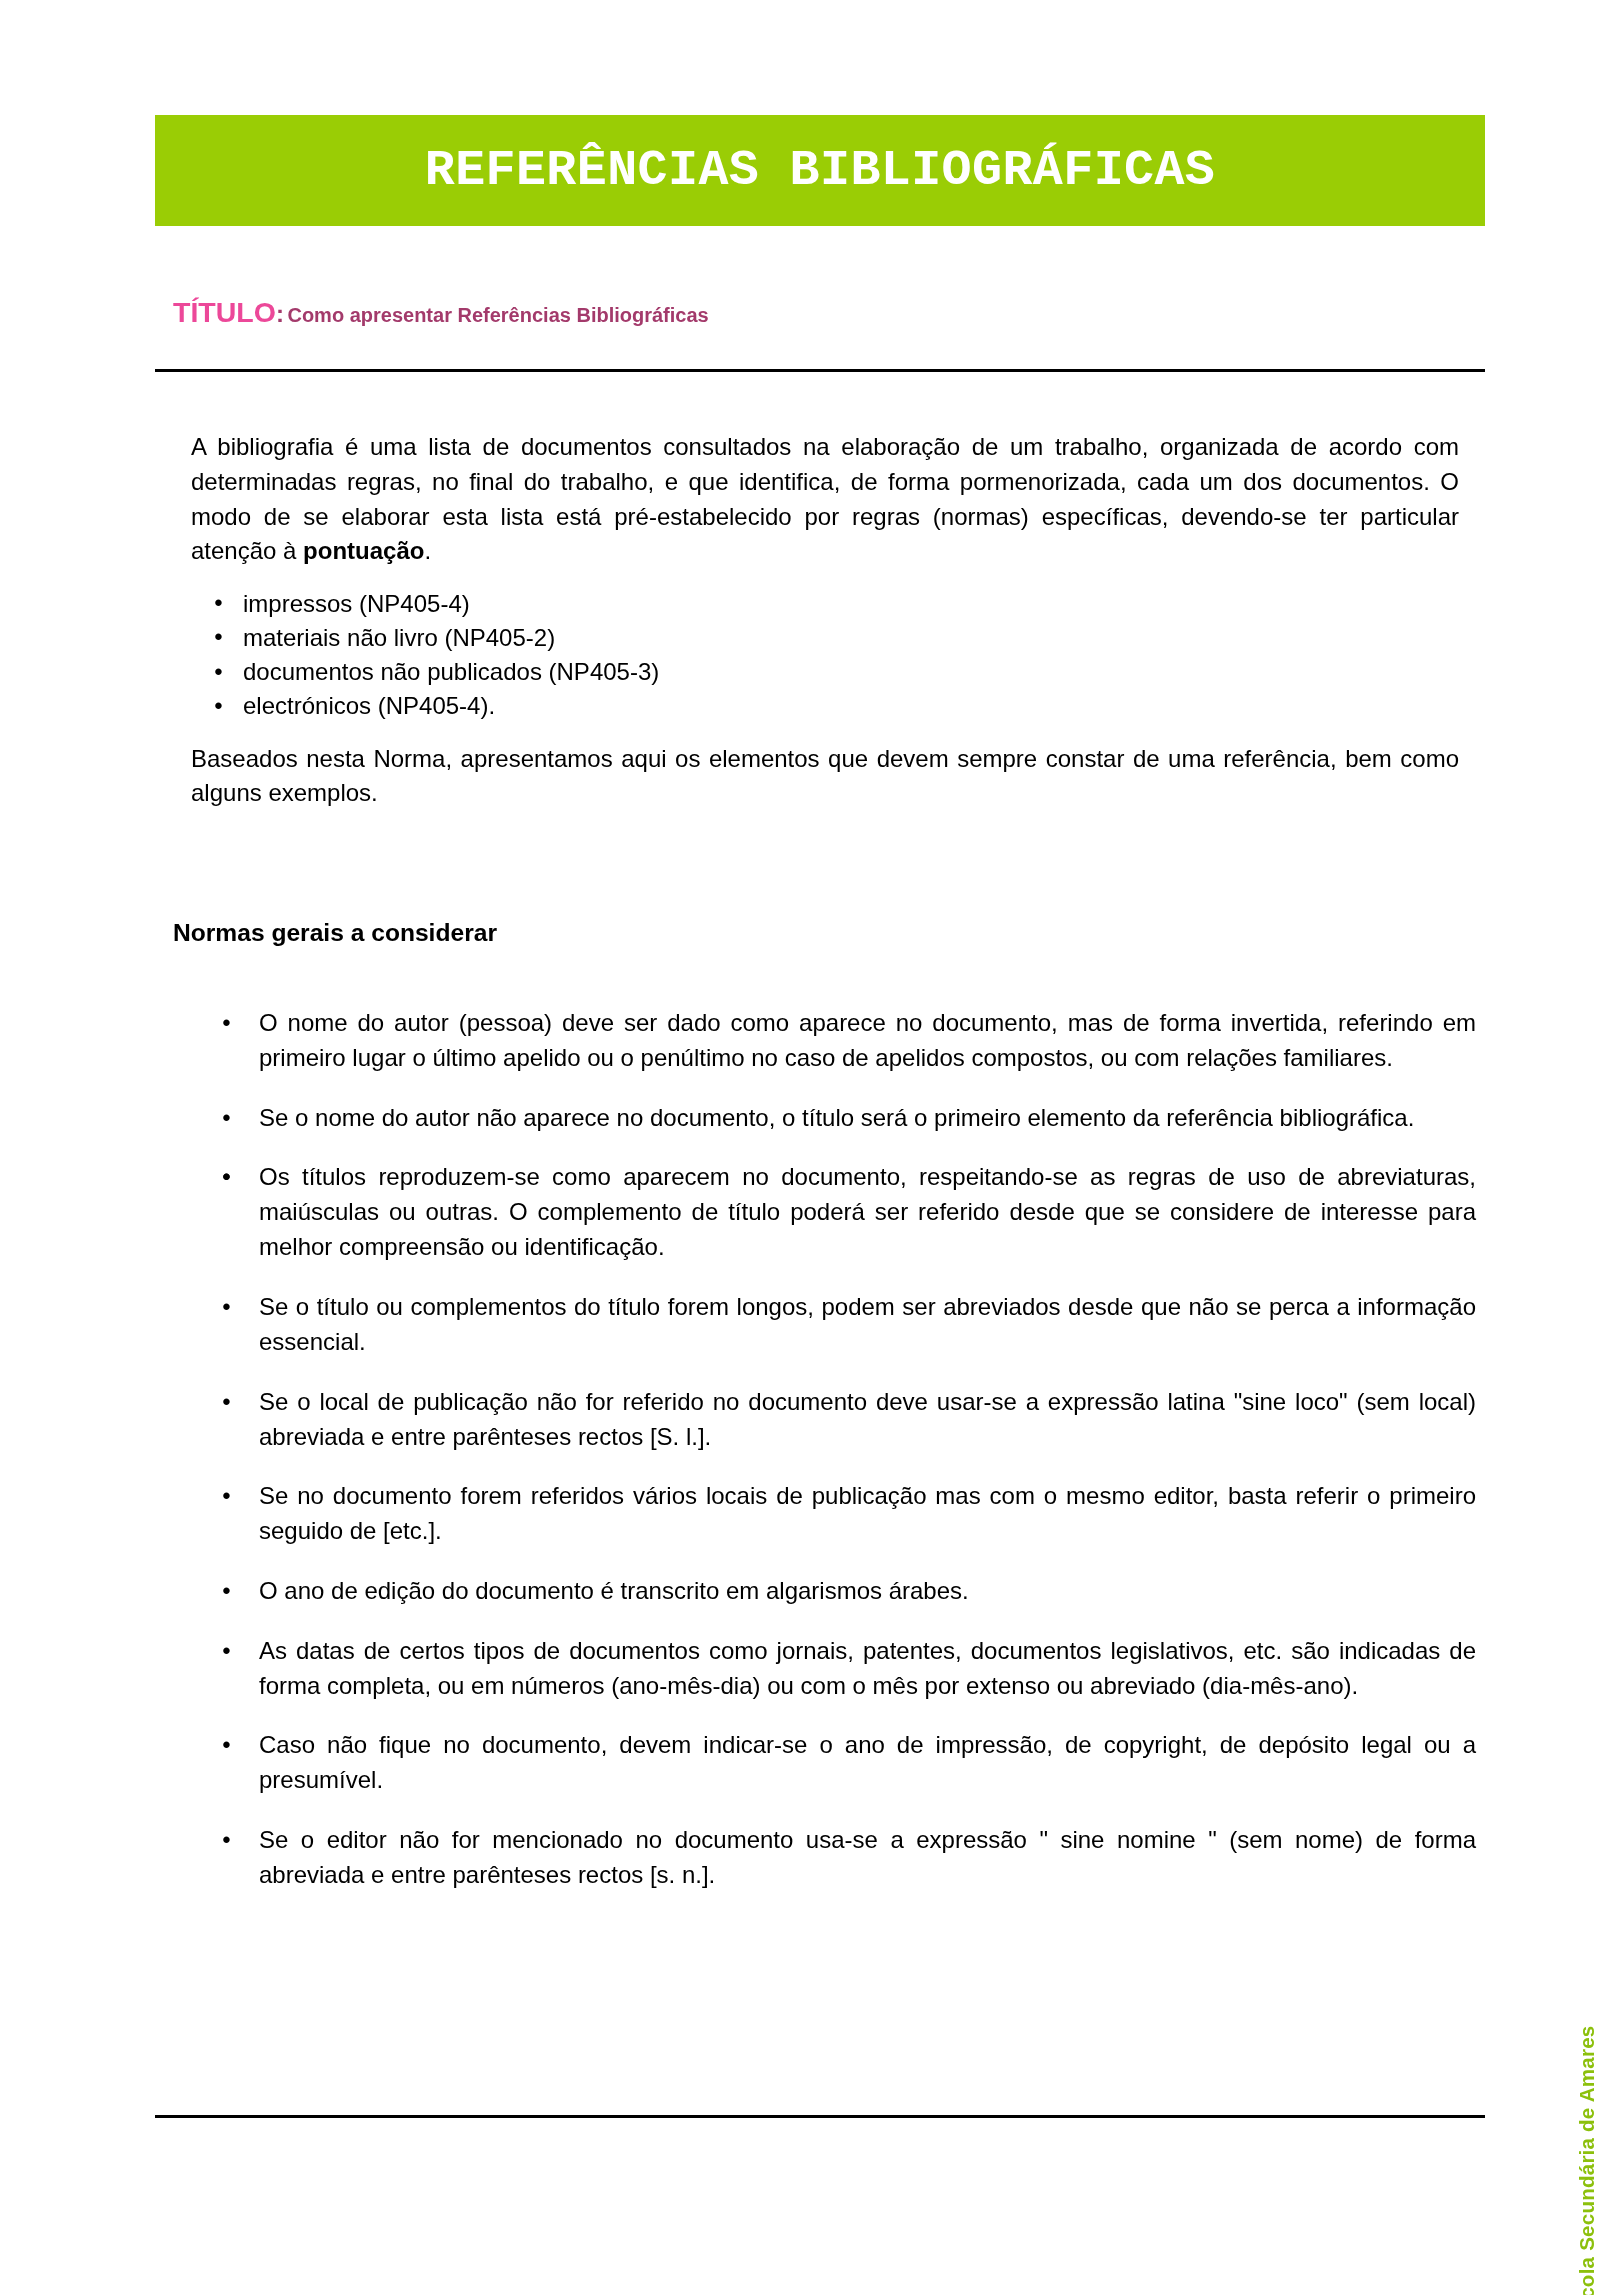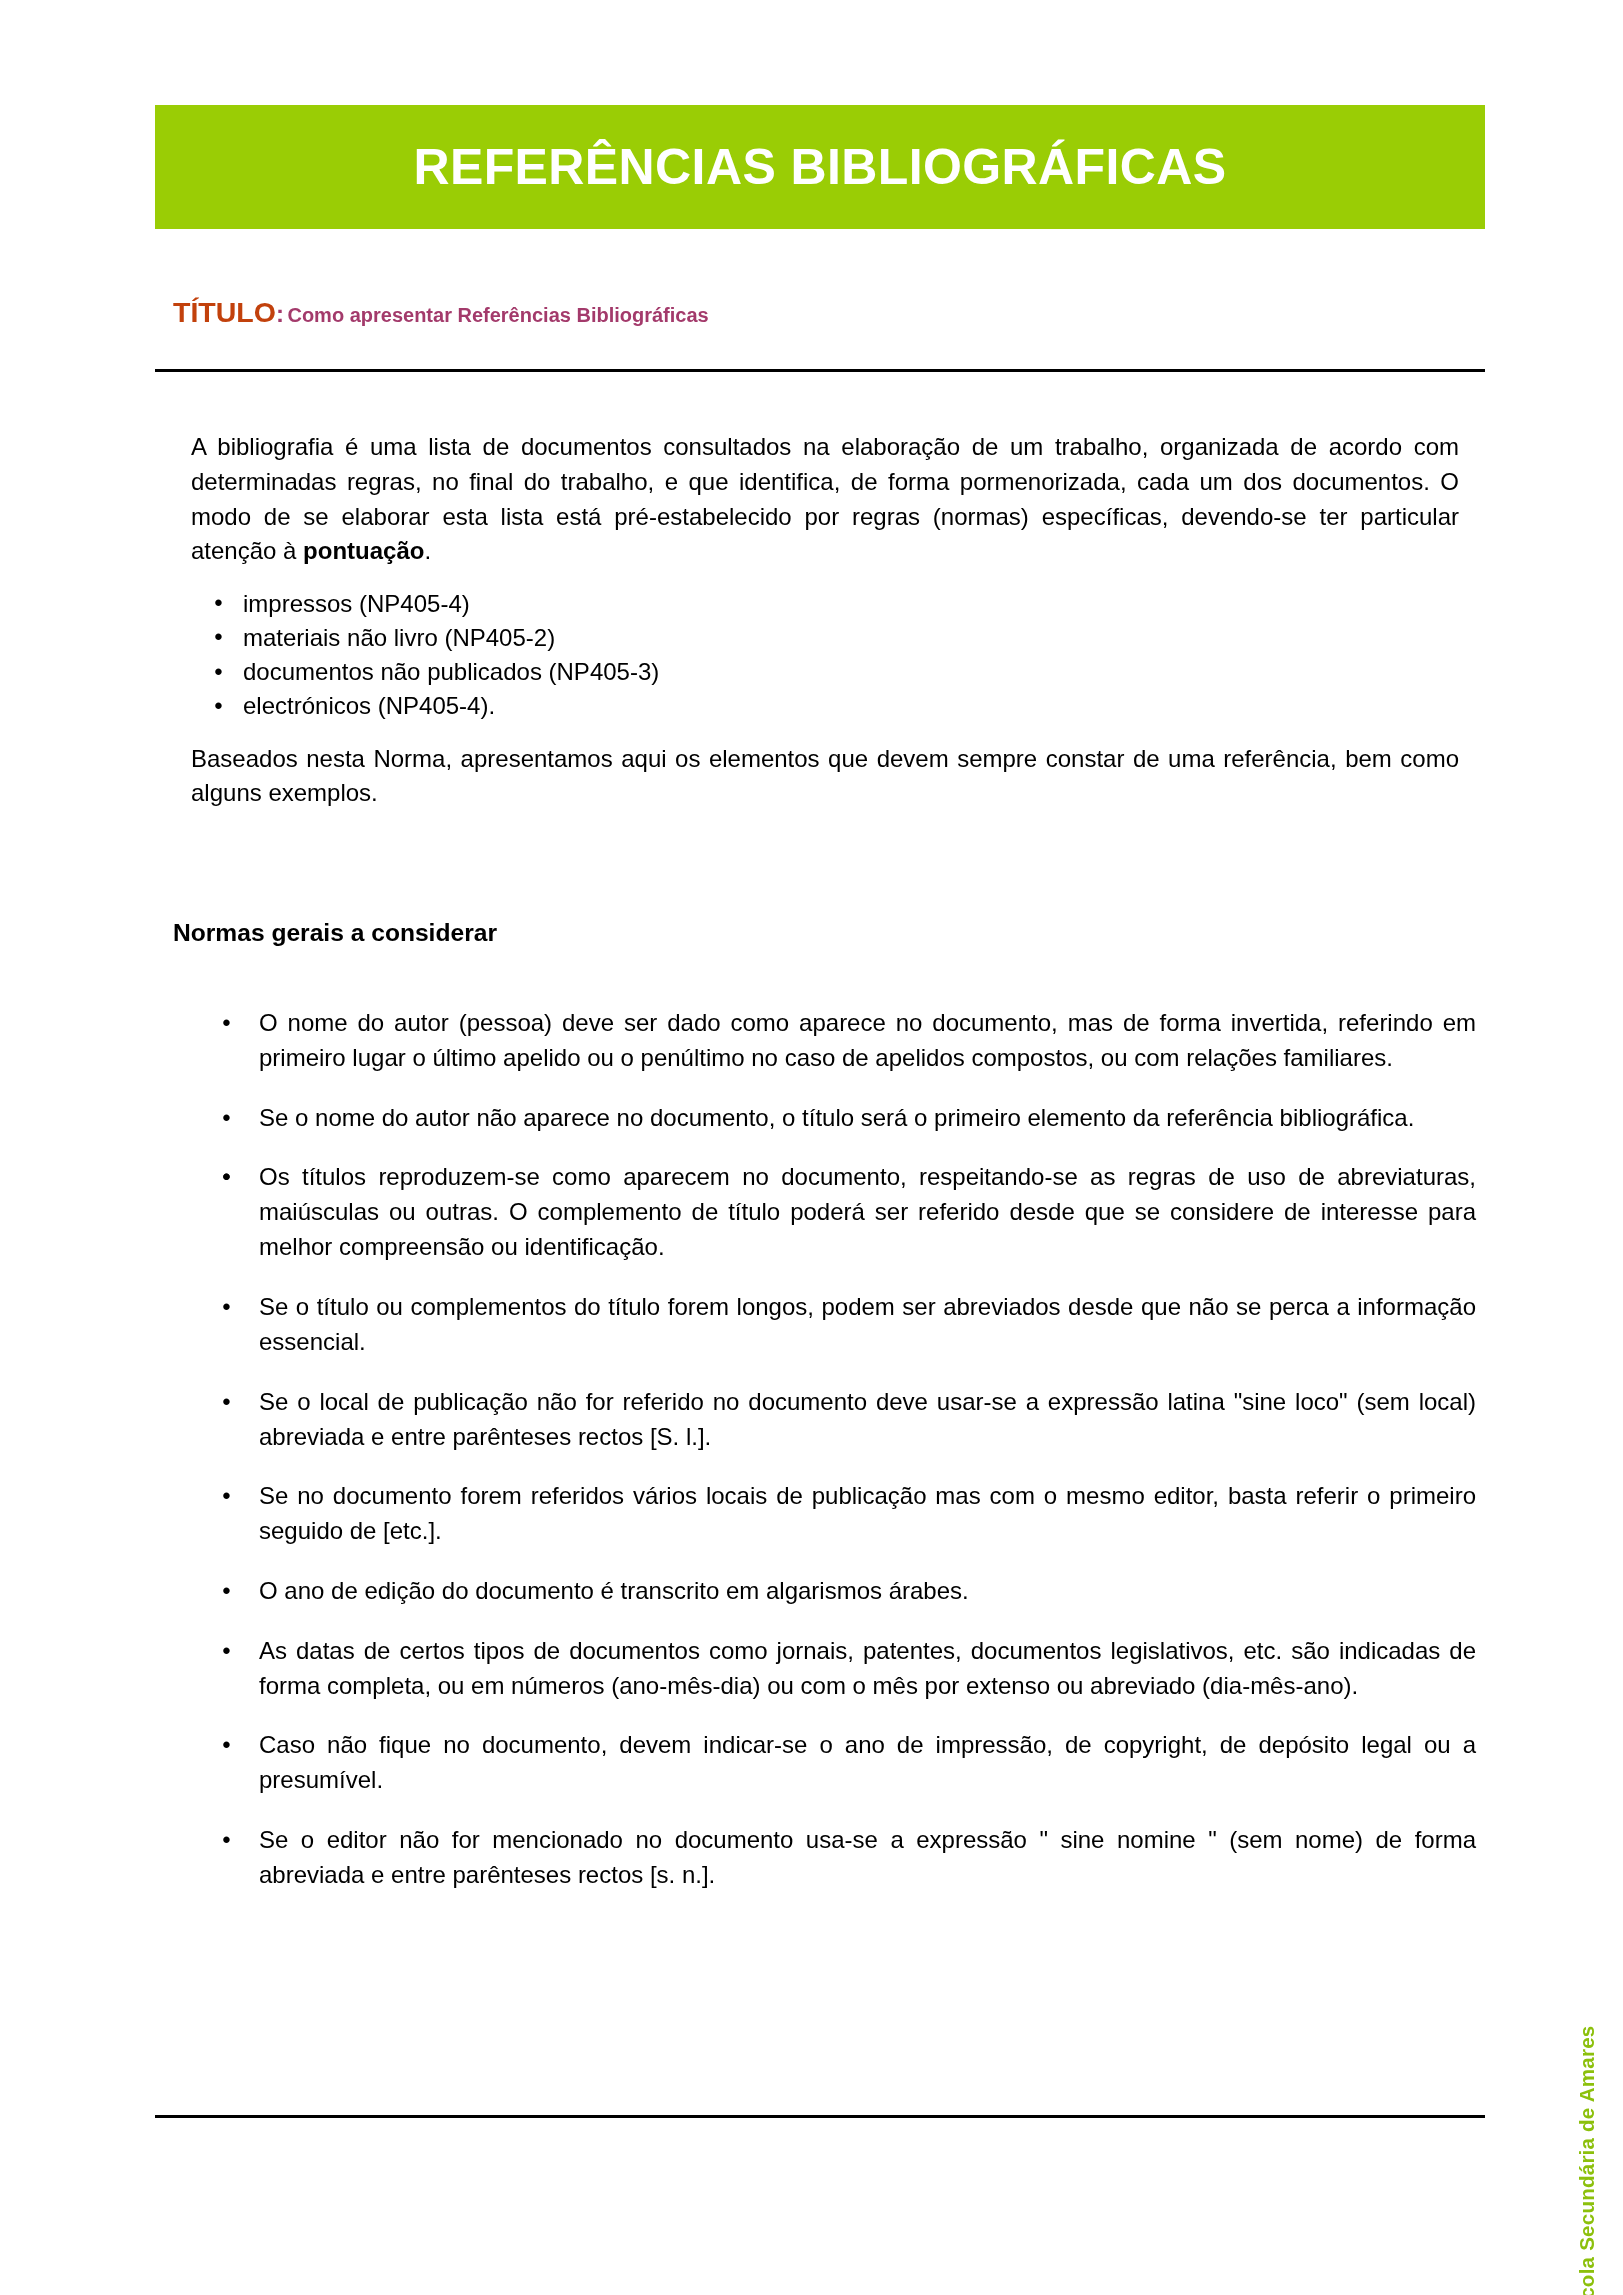--- a/index.html
+++ b/index.html
@@ -17,48 +17,49 @@
     width: 1623px;
     height: 2295px;
     background: #ffffff;
     overflow: hidden;
   }
 
   
   .banner {
     position: absolute;
     left: 155px;
-    top: 105px;
+    top: 115px;
     width: 1330px;
-    height: 124px;
+    height: 111px;
     background: #9ACD05;
     display: flex;
     align-items: center;
     justify-content: center;
+    font-family: Liberation Mono, monospace;
   }
   .banner-title {
     color: #ffffff;
     font-size: 50px;
     font-weight: bold;
     letter-spacing: 0.4px;
     line-height: 1;
     white-space: nowrap;
   }
 
   
   .titulo-line {
     position: absolute;
     left: 173px;
     top: 296px;
     width: 1300px;
     line-height: 1.15;
     white-space: nowrap;
   }
   .titulo-label {
-    color: #c2410c;
+    color: #ec4899;
     font-size: 28.5px;
     font-weight: bold;
   }
   .titulo-colon {
     color: #A33A6B;
     font-size: 24px;
     font-weight: bold;
   }
   .titulo-text {
     color: #A33A6B;

